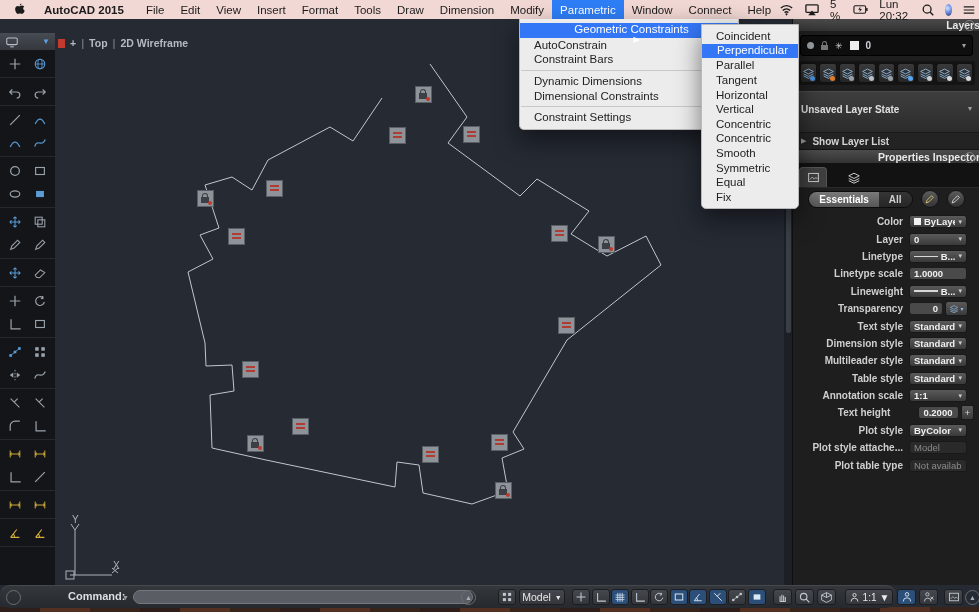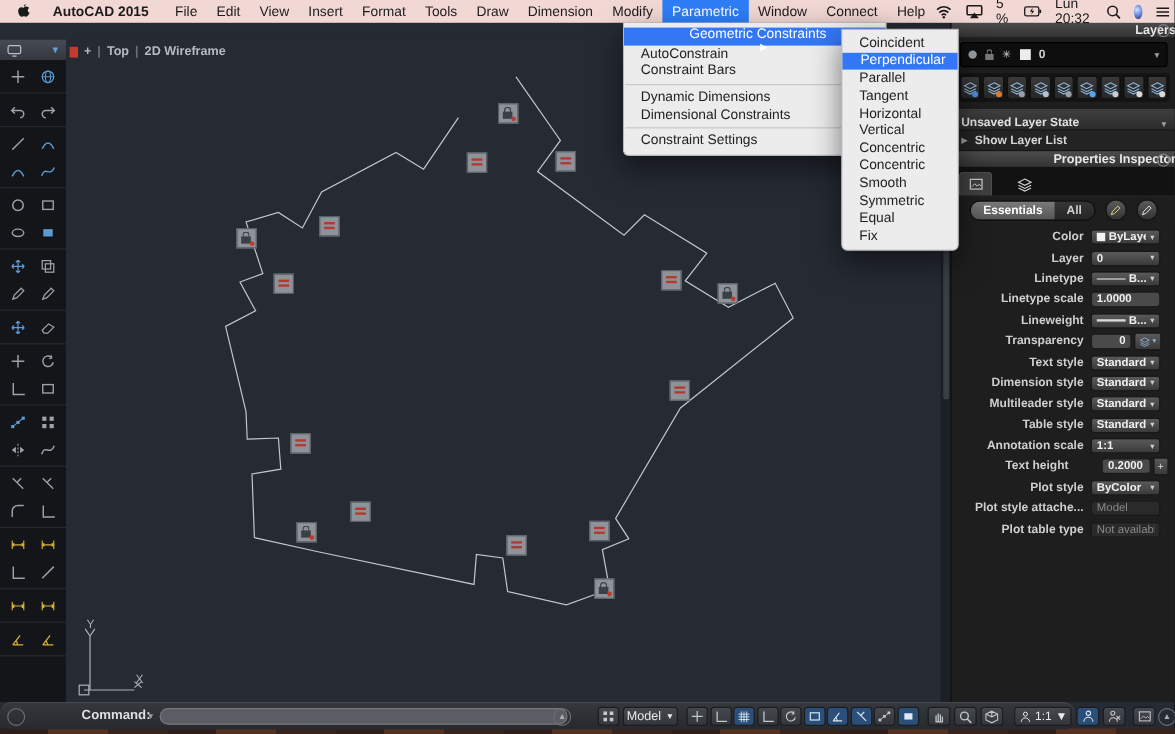--- a/index.html
+++ b/index.html
@@ -82,22 +82,22 @@
     border:1.2px solid #777;border-bottom:none;border-radius:3px 3px 0 0;}
   .layerrow .sun{font-size:9px;color:#cfd3d8;}
   .layerrow .swatch{width:9px;height:9px;background:#ececec;}
   .layerrow .lname{font-size:10px;font-weight:bold;}
   .layerrow .dd{margin-left:auto;font-size:8px;color:#9aa0a6;}
   .layerbtns{display:flex;gap:2px;margin:5px 5px 0 5px;background:#141414;padding:2px;border-radius:3px;}
   .lbtn{width:17.5px;height:18px;background:linear-gradient(#3a3a3a,#262626);border:1px solid #111;
     border-radius:3px;display:flex;align-items:center;justify-content:center;position:relative;color:#8fb7dd;}
   .lbtn .badge{position:absolute;right:1px;bottom:1px;width:5px;height:5px;border-radius:50%;}
   .statebar{margin:6px 0 0 0;height:16px;background:linear-gradient(#3e3e3e,#2b2b2b);
-    border-top:1px solid #4a4a4a;border-bottom:1px solid #191919;display:flex;align-items:flex-end;
-    padding:0 8px;font-size:10px;font-weight:bold;color:#e0e0e0;}
+    border-top:1px solid #4a4a4a;border-bottom:1px solid #191919;display:flex;align-items:flex-start;
+    padding:12px 8px;font-size:10px;font-weight:bold;color:#e0e0e0;}
   .statebar .dd{margin-left:auto;font-size:8px;color:#9aa0a6;}
   .showlist{height:16px;display:flex;align-items:center;gap:6px;padding:0 8px;
     font-size:10px;font-weight:bold;color:#d5d5d5;background:#232323;border-bottom:1px solid #141414;}
   .showlist .tri{font-size:7px;color:#9aa0a6;}
   .tabstrip{height:24px;background:#121212;display:flex;align-items:flex-end;padding:0 6px;gap:14px;
     border-bottom:1px solid #2a2a2a;}
   .tab{width:26px;height:19px;display:flex;align-items:center;justify-content:center;color:#cfcfcf;}
   .tab.sel{background:#3f3f3f;border-radius:4px 4px 0 0;border:1px solid #555;border-bottom:none;}
   .segrow{height:22px;display:flex;align-items:center;justify-content:center;gap:8px;background:#1e1e1e;}
   .seg{display:flex;border:1px solid #0c0c0c;border-radius:9px;overflow:hidden;font-size:10px;font-weight:bold;}

